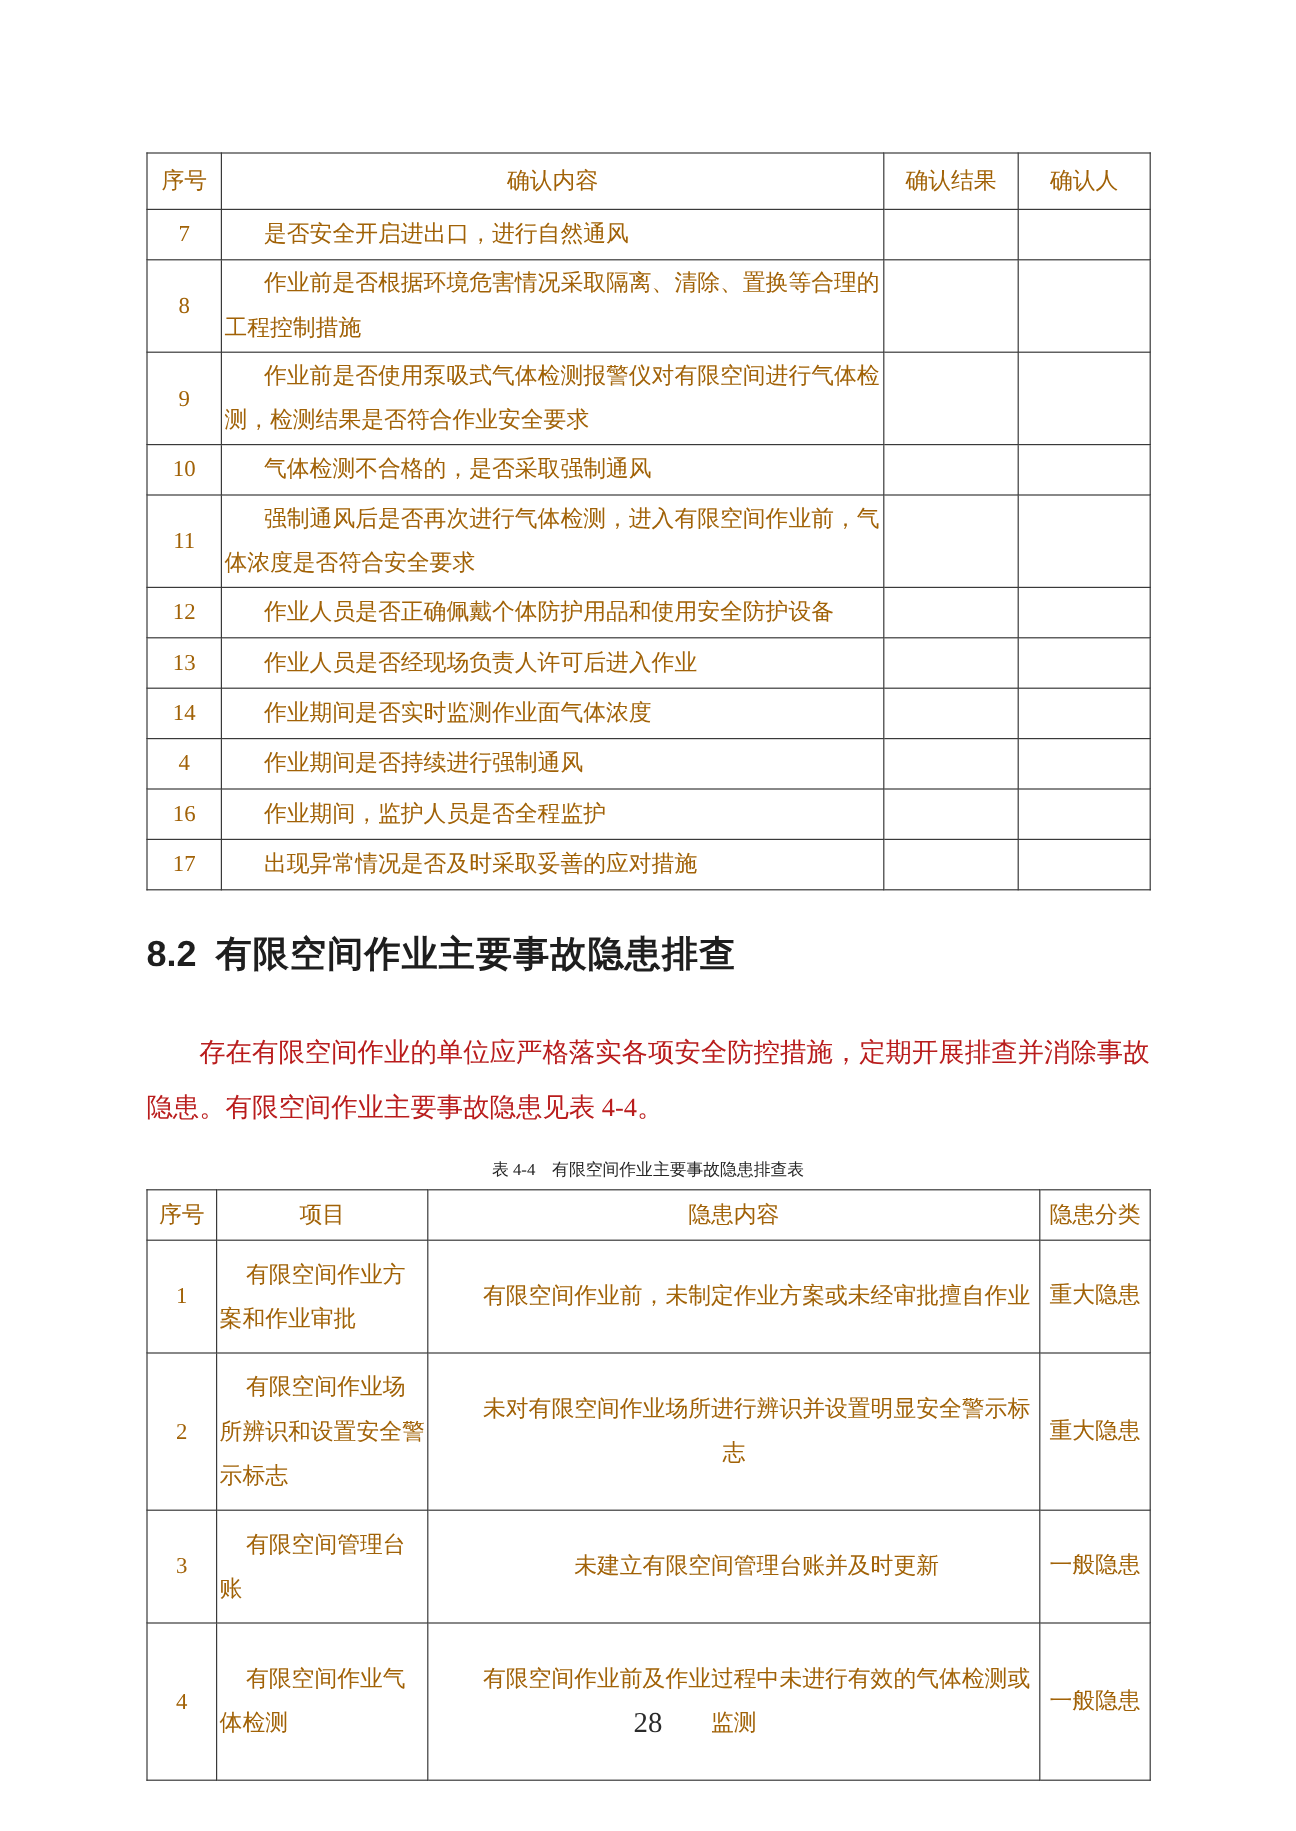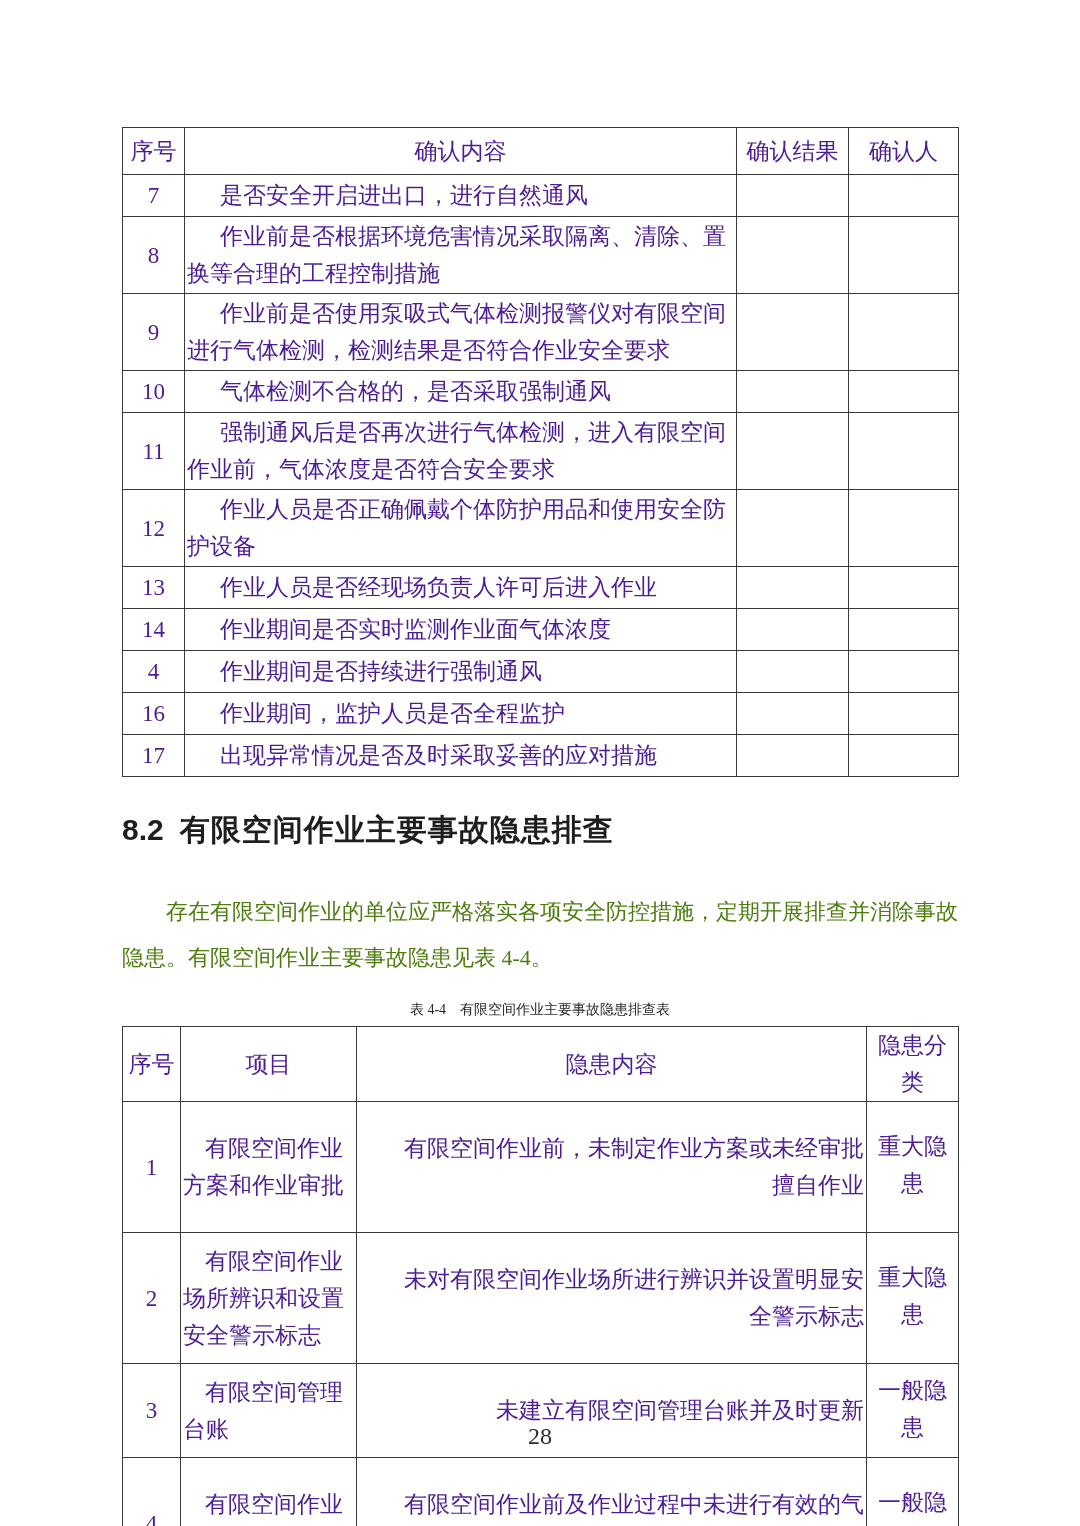--- a/index.html
+++ b/index.html
@@ -15,23 +15,23 @@
   .content {
     position: absolute;
     left: 122px;
     top: 127px;
     width: 836px;
   }
   table {
     width: 836px;
     border-collapse: collapse;
     table-layout: fixed;
-    font-size: 23px;
+    font-size: 19px;
     line-height: 37px;
-    color: #4c1d95;
+    color: #a16207;
   }
   th, td {
     border: 1px solid #3a3a3a;
     vertical-align: middle;
     font-weight: normal;
   }
   
   .t1 thead th { height: 47px; text-align: center; }
   .t1 td { height: 42px; }
   .t1 td.cell-no { text-align: center; }
@@ -50,40 +50,40 @@
     letter-spacing: 1px;
   }
   .section-heading .hnum { margin-right: 16px; letter-spacing: 0; }
   
   .body-par {
     margin-top: 38px;
     font-size: 22px;
     line-height: 46px;
     text-indent: 44px;
     text-align: justify;
-    color: #4d7c0f;
+    color: #b91c1c;
   }
   
   .table-caption {
     margin-top: 20px;
     margin-bottom: 7px;
     text-align: center;
     font-size: 14px;
     color: #262626;
   }
   
   .t2 thead th { height: 42px; text-align: center; }
   .t2 td.cell-no { text-align: center; }
   .t2 td.cell-item {
     text-align: left;
     padding: 0 2px;
     text-indent: 22px;
   }
   .t2 td.cell-hazard {
-    text-align: right;
+    text-align: center;
     padding: 28px 2px;
     text-indent: 38px;
   }
   .t2 td.cell-category { text-align: center; font-family: Liberation Mono, monospace; }
   
   .page-number {
     position: absolute;
     top: 1423px;
     left: 0;
     width: 100%;

